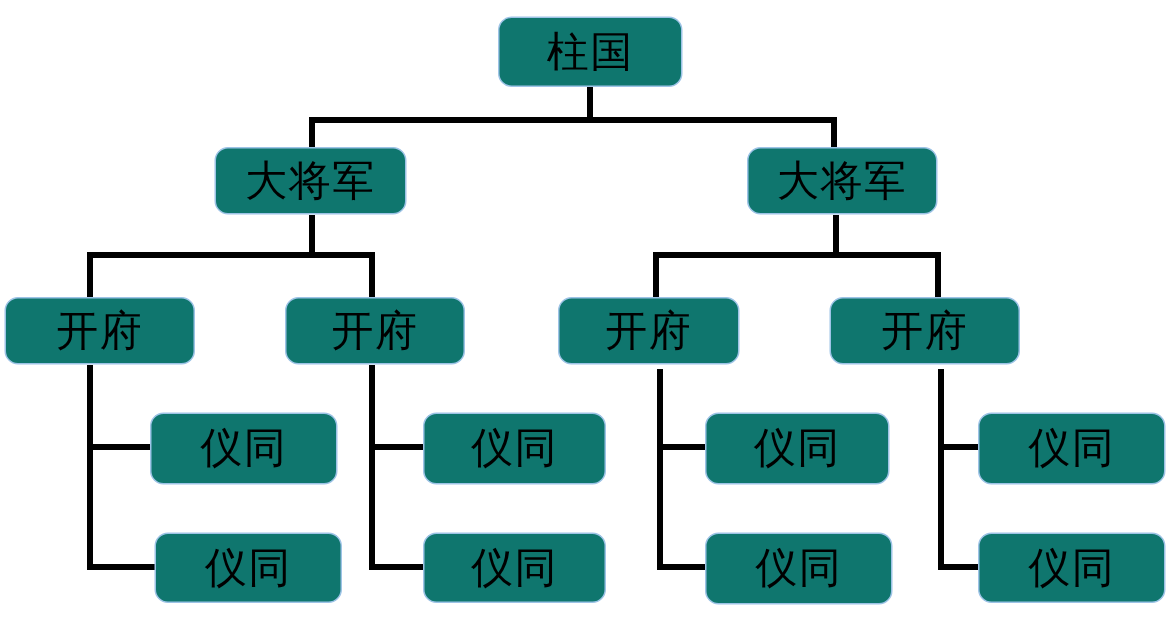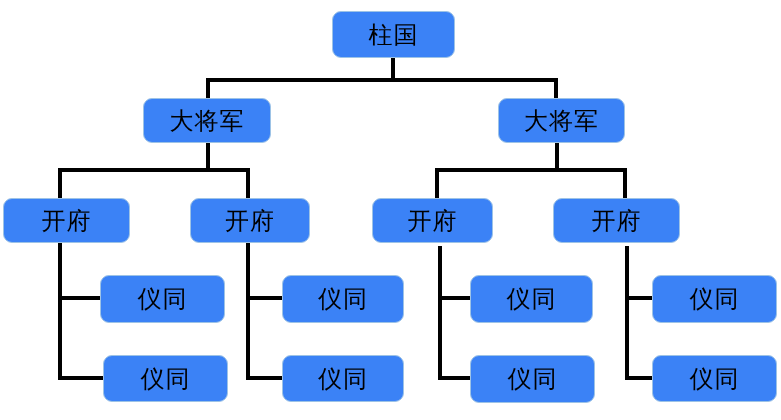--- a/index.html
+++ b/index.html
@@ -15,24 +15,24 @@
     position: absolute;
     left: 0; top: 0;
     width: 781px; height: 420px;
   }
   .node {
     position: absolute;
     display: flex;
     align-items: center;
     justify-content: center;
     box-sizing: border-box;
-    background: #3b82f6;
+    background: #0f766e;
     border: 1.5px solid #9dc3e6;
     border-radius: 9px;
-    font-size: 24px;
+    font-size: 28px;
     line-height: 1;
     color: #000000;
     letter-spacing: 1px;
     white-space: nowrap;
   }
 </style>
 </head>
 <body>
 
 <div class="canvas">

